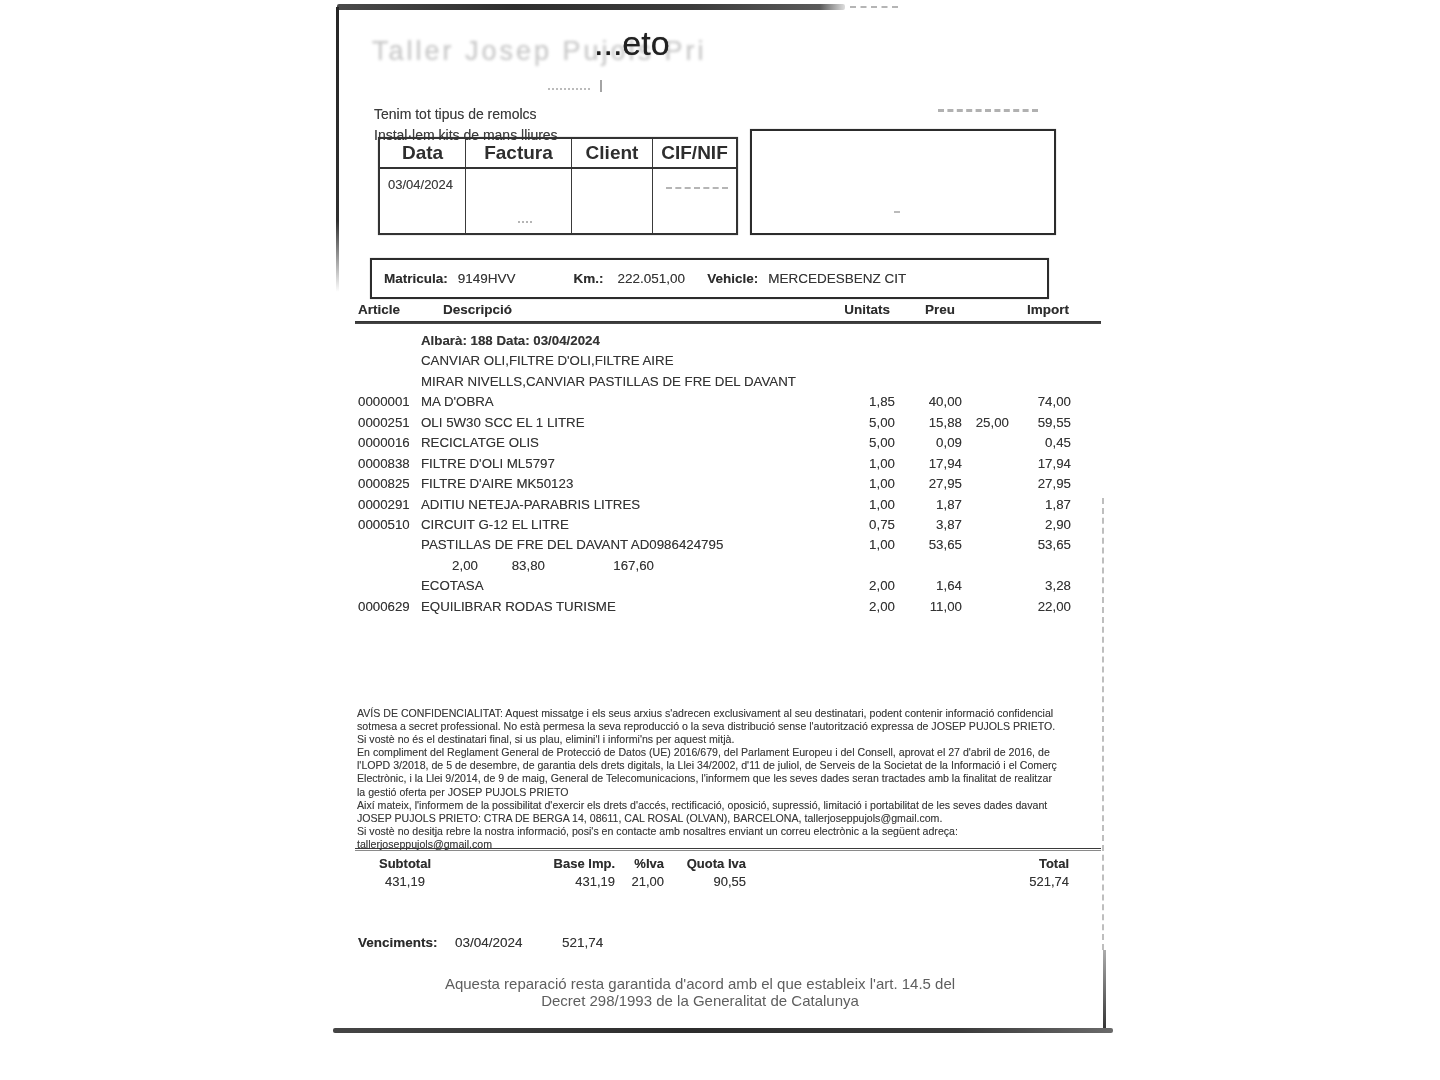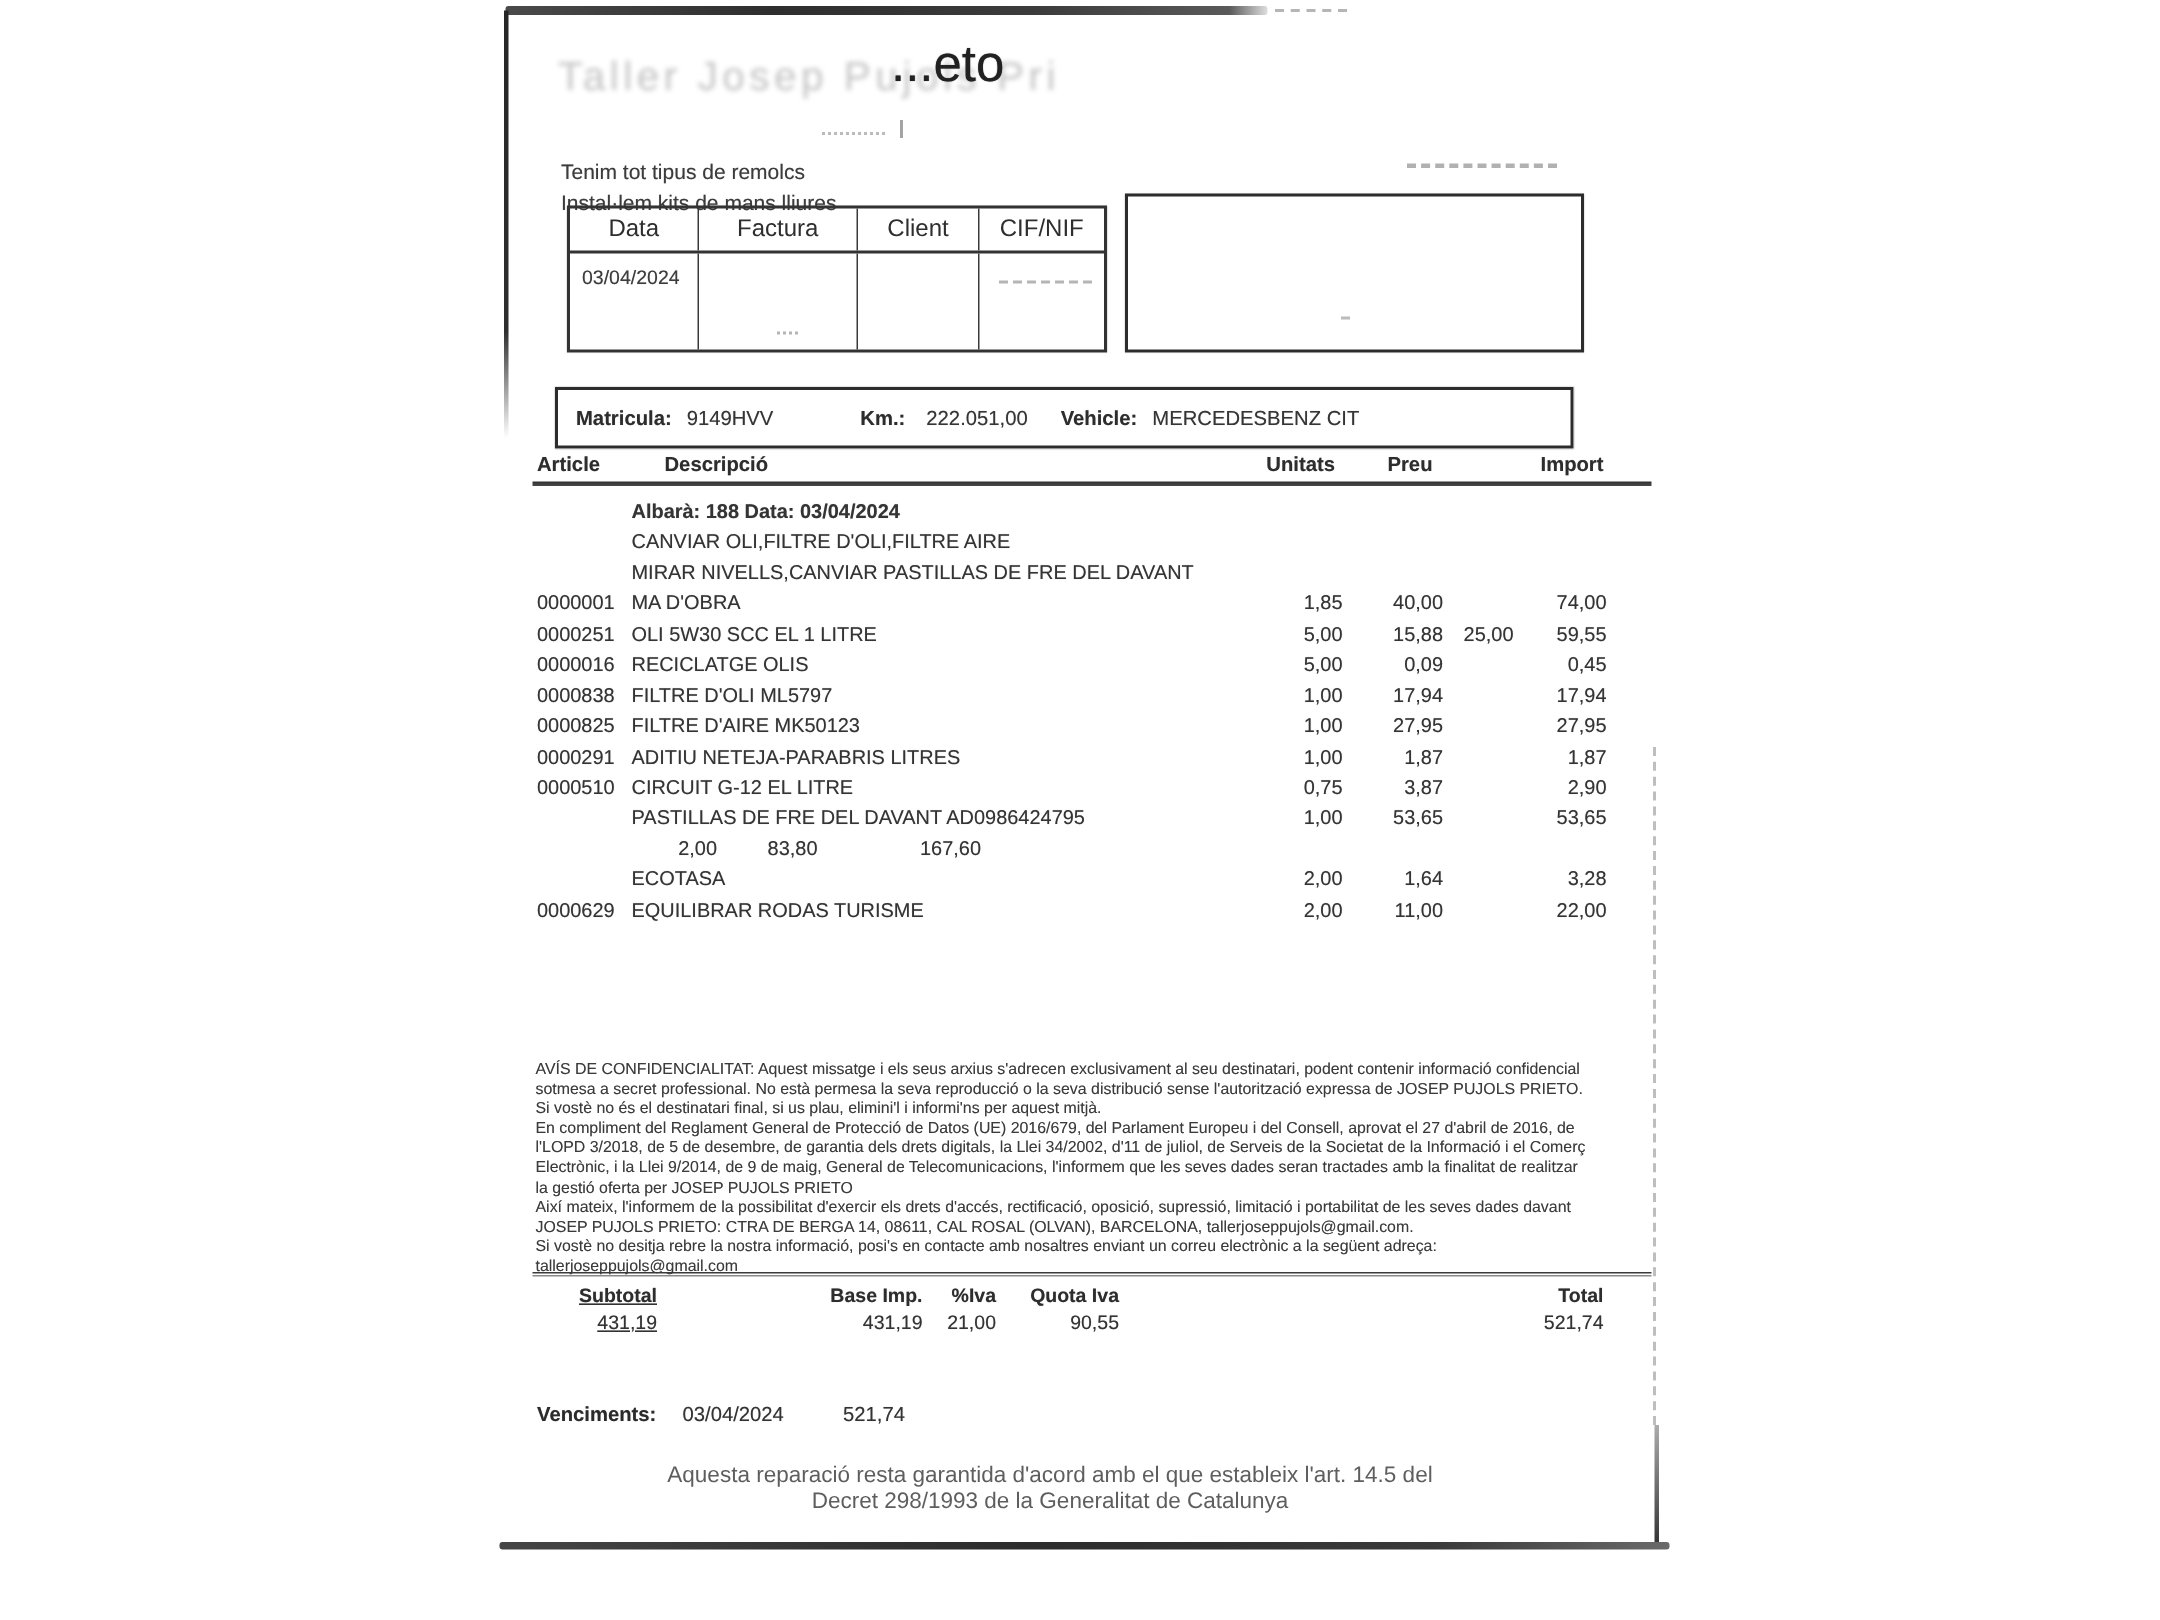--- a/index.html
+++ b/index.html
@@ -35,21 +35,21 @@
   .title-visible { left:594px; top:24px; font-size:34px; color:#212121; white-space:nowrap;
     text-shadow:0 0 .7px rgba(40,40,40,.8); }
   .tagline { left:374px; font-size:14px; color:#3c3c3c; }
   .tagline1 { top:106px; } .tagline2 { top:127px; }
 
   
   .info-table { left:378px; top:137px; width:360px; height:98px;
     border:2px solid #333; box-shadow:0 0 1px rgba(70,70,70,.6); }
   .info-head { display:flex; height:30px; border-bottom:2px solid #333; }
   .info-head .cell { display:flex; align-items:center; justify-content:center;
-    font-size:16px; font-weight:normal; color:#2e2e2e; border-right:1.5px solid #3a3a3a; }
+    font-size:19px; font-weight:bold; color:#2e2e2e; border-right:1.5px solid #3a3a3a; }
   .info-body { display:flex; height:64px; }
   .info-body .cell { border-right:1.5px solid #3a3a3a; position:relative; }
   .cell:last-child { border-right:none !important; }
   .cw1{width:86px;} .cw2{width:106px;text-align:center;} .cw3{width:81px;} .cw4{flex:1;}
   .info-date { padding:8px 0 0 8px; font-size:13px; color:#3d3d3d; }
   .cif-marks { position:absolute; right:8px; top:18px; width:62px; height:0;
     border-top:2px dashed rgba(120,120,120,.55); }
   .factura-smudge { position:absolute; left:52px; bottom:10px; width:14px; height:0;
     border-top:2px dotted rgba(120,120,120,.55); }
 
@@ -86,21 +86,21 @@
   
   .legal { left:357px; top:707px; width:702px; font-size:10.6px; line-height:13.1px;
     color:#3b3b3b; text-shadow:0 0 .4px rgba(90,90,90,.5); }
 
   
   .totals-rule { left:355px; top:848px; width:746px; height:3px;
     border-top:1.5px solid #3a3a3a; border-bottom:1px solid #8a8a8a; }
   .tot-block { top:856px; font-size:13px; color:#333; }
   .tot-block .lab { font-weight:bold; color:#2d2d2d; }
   .tot-block .val { margin-top:3px; }
-  .t-sub { left:372px; width:66px; text-align:right;text-decoration:underline; }
+  .t-sub { left:372px; width:66px; text-align:center; }
   .t-base { left:520px; width:95px; text-align:right; }
   .t-iva { left:620px; width:44px; text-align:right; }
   .t-quota { left:672px; width:74px; text-align:right; }
   .t-total { left:989px; width:80px; text-align:right; }
 
   
   .venc { top:935px; font-size:13.5px; color:#333; }
   .venc-label { left:358px; font-weight:bold; color:#2b2b2b; }
   .venc-date { left:455px; } .venc-amount { left:562px; }
 

